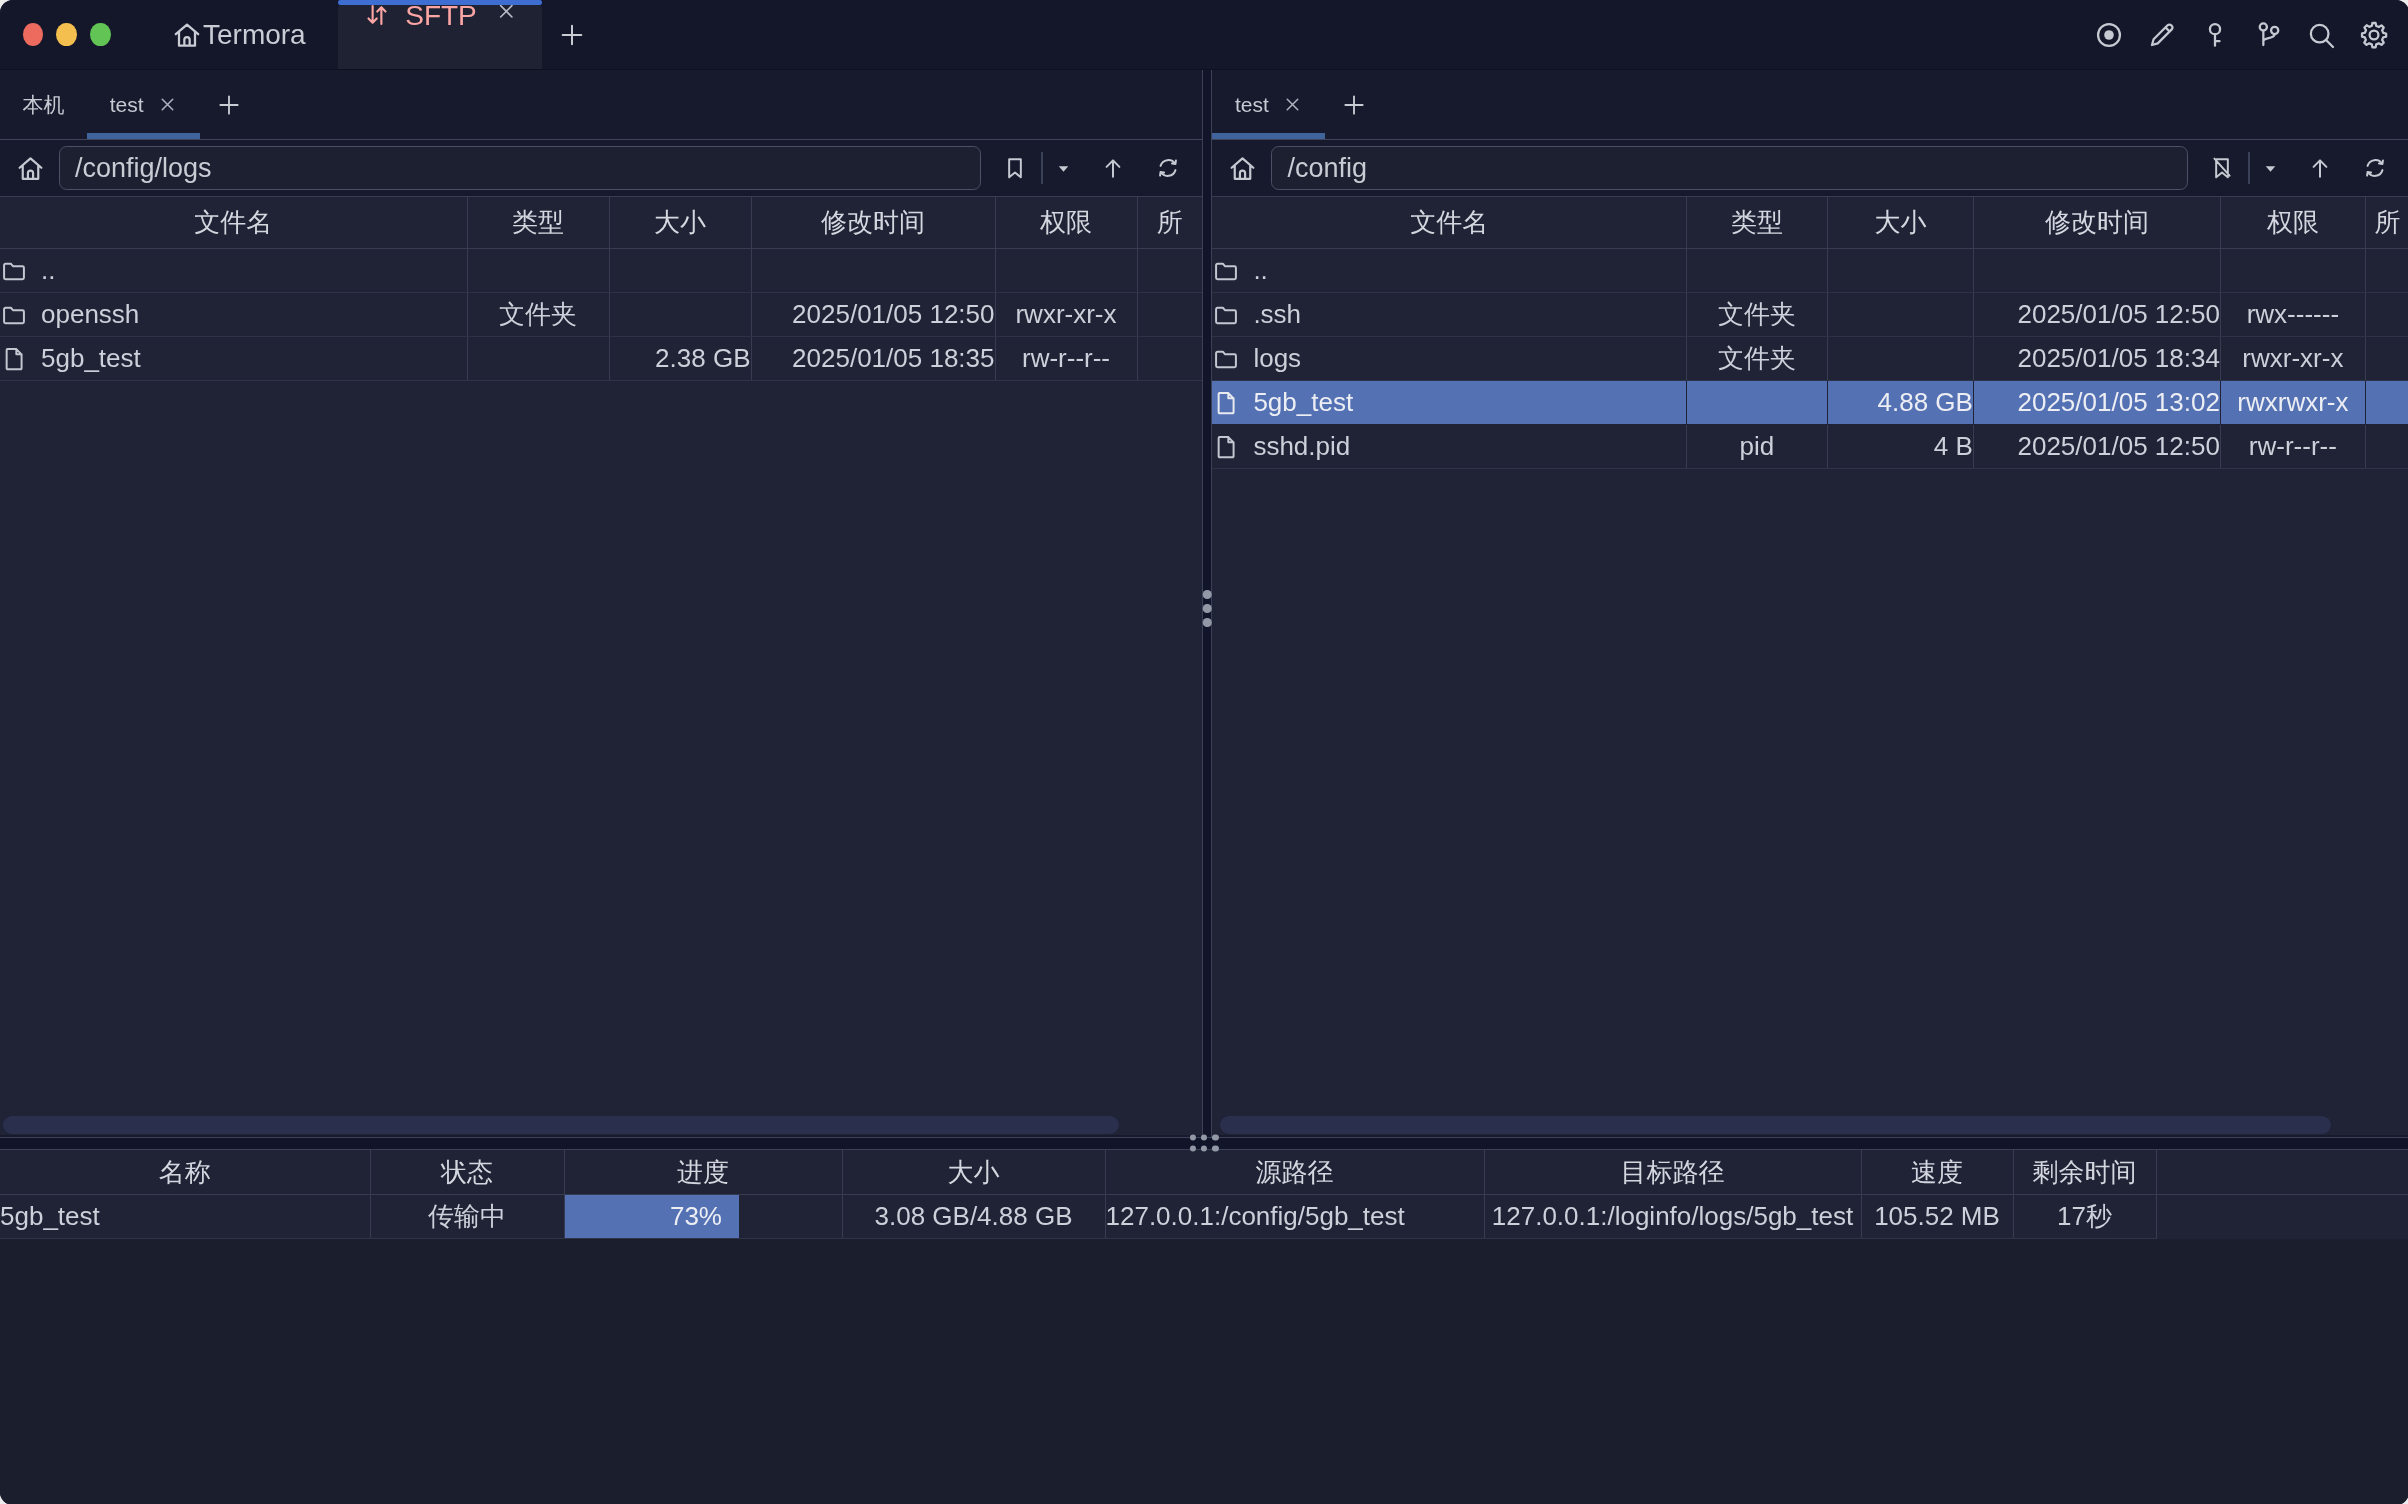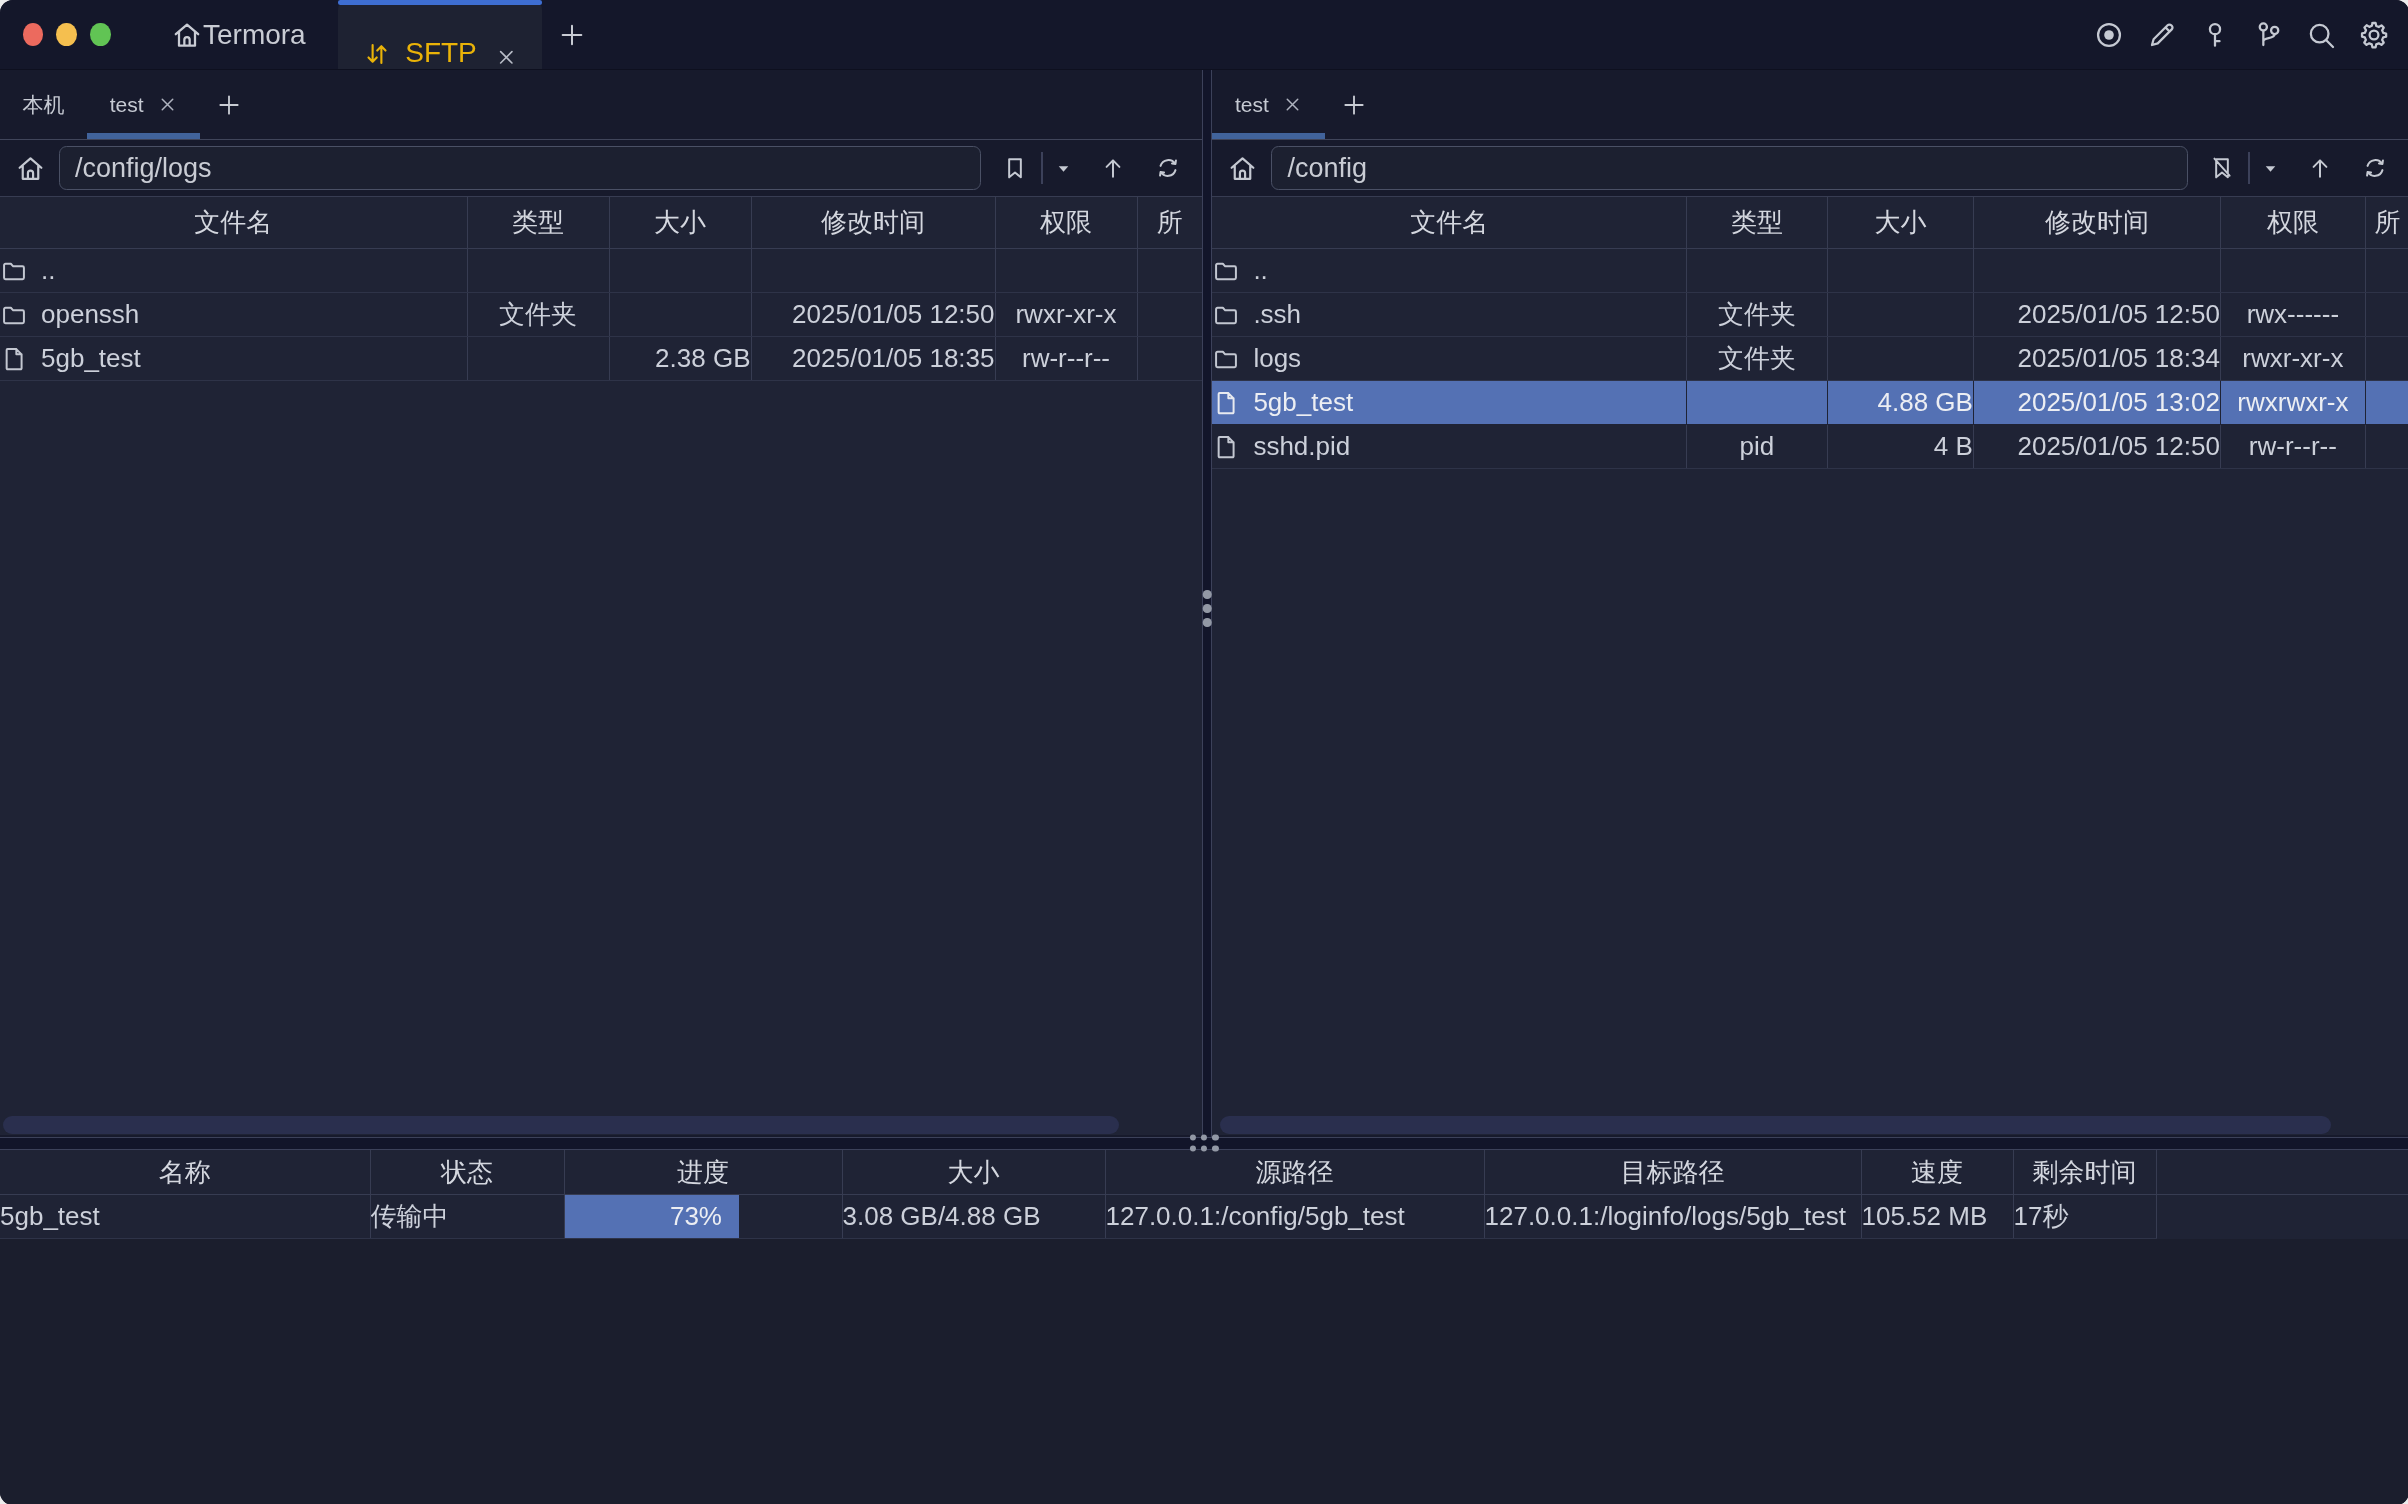--- a/index.html
+++ b/index.html
@@ -10,22 +10,22 @@
 
   
   .titlebar{height:70px;background:#14172a;display:flex;align-items:stretch;border-bottom:1.9px solid #0e101f;box-sizing:border-box;}
   .traffic{display:flex;align-items:center;gap:13px;padding:0 0 0 22.6px;width:111px;box-sizing:border-box;}
   .light{width:23.5px;height:23.5px;border-radius:50%;}
   .light.red{background:#ec6a5e;}
   .light.yellow{background:#f5bf4f;}
   .light.green{background:#61c454;}
   .apptab{display:flex;align-items:center;padding:0 32px;margin-left:28px;color:#c9ccd4;font-size:28px;}
   .apptab svg{width:32px;height:32px;}
-  .tab-active{position:relative;display:flex;align-items:flex-end;gap:13px;padding:0 24.5px;
-              background:#1e2232;border-radius:9.4px 9.4px 0 0;color:#eab308;font-size:28px;}
+  .tab-active{position:relative;display:flex;align-items:flex-start;gap:13px;padding:0 24.5px;
+              background:#1e2232;border-radius:9.4px 9.4px 0 0;color:#fca5a5;font-size:28px;}
   .tab-active::before{content:"";position:absolute;top:0;left:0;right:0;height:4.7px;background:#3e6ed2;border-radius:4.7px;}
   .tab-active svg{width:30px;height:30px;}
   .tab-close{display:flex;align-items:center;margin-left:5.6px;color:#b9bdc8;}
   .tab-close svg{width:22.6px;height:22.6px;}
   .newtab{display:flex;align-items:center;justify-content:center;width:60px;color:#c9ccd4;}
   .newtab svg{width:28px;height:28px;}
   .titlebar-spacer{flex:1;}
   .tb-actions{display:flex;align-items:center;gap:17px;padding-right:17px;}
   .tb-btn{width:36px;height:36px;display:flex;align-items:center;justify-content:center;color:#c5c9d2;}
   .tb-btn svg{width:32px;height:32px;}
@@ -92,21 +92,21 @@
 
   
   .transfers{background:#1f2335;}
   table.tx{border-collapse:collapse;table-layout:fixed;width:100%;font-size:26px;color:#ccd0da;}
   table.tx th{height:42px;font-weight:normal;color:#d4d7df;border:1.9px solid #373c52;border-left:none;border-top:none;font-size:26px;}
   table.tx th:last-child{border-right:none;}
   table.tx td{height:43px;border-right:1.9px solid #373c52;border-bottom:1.9px solid #2e3348;
               overflow:hidden;white-space:nowrap;padding:0;}
   table.tx td:last-child{border-right:none;border-bottom:none;}
   td.t-name{padding-left:15px;text-align:left;}
-  td.t-status,td.t-size,td.t-speed,td.t-remaining,td.t-target{}
+  td.t-status,td.t-size,td.t-speed,td.t-remaining,td.t-target{text-align:center;}
   td.t-source{padding-left:9.4px;text-align:left;}
   td.t-progress{position:relative;}
   .pg-fill{position:absolute;left:0;top:0;bottom:0;background:#5471b4;display:flex;align-items:center;
            justify-content:flex-end;padding-right:17px;box-sizing:border-box;color:#eceef3;}
   .bottom-filler{height:266px;background:#1b1e2d;}
 
   svg{display:block;}
   .st{fill:none;stroke:currentColor;stroke-width:1.7;stroke-linecap:round;stroke-linejoin:round;}
 </style>
 </head>

